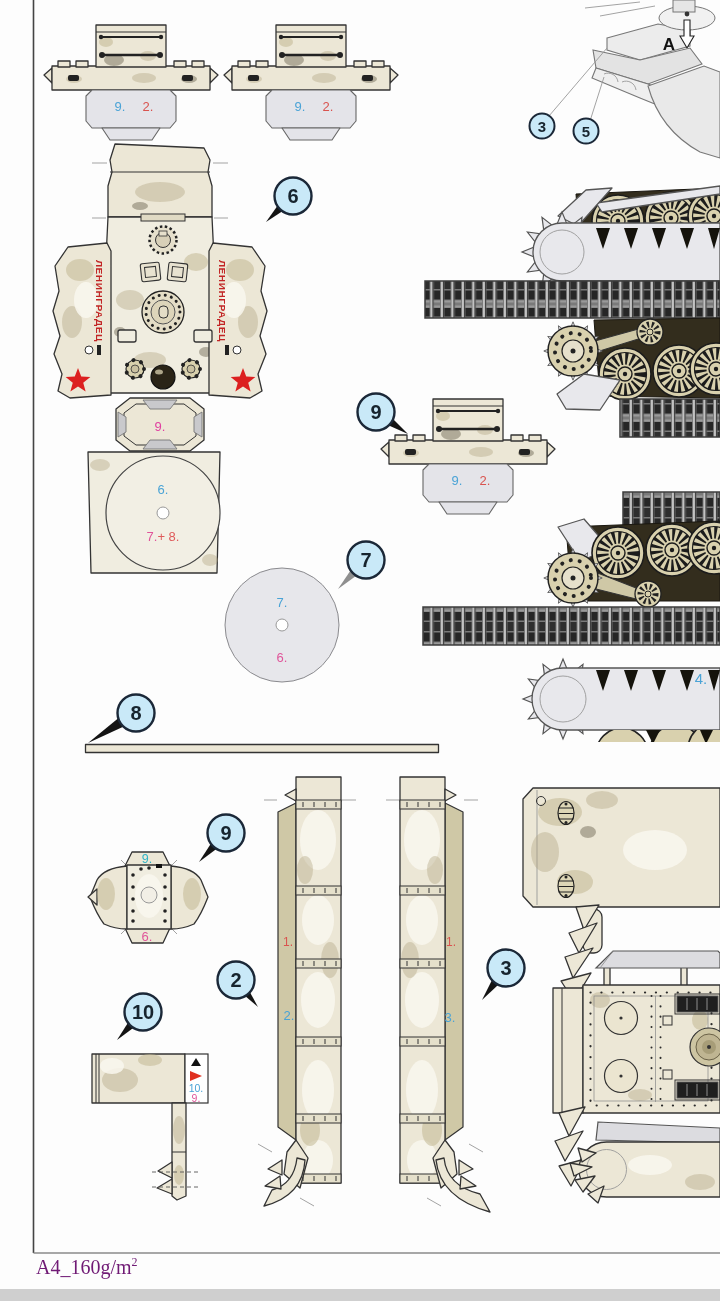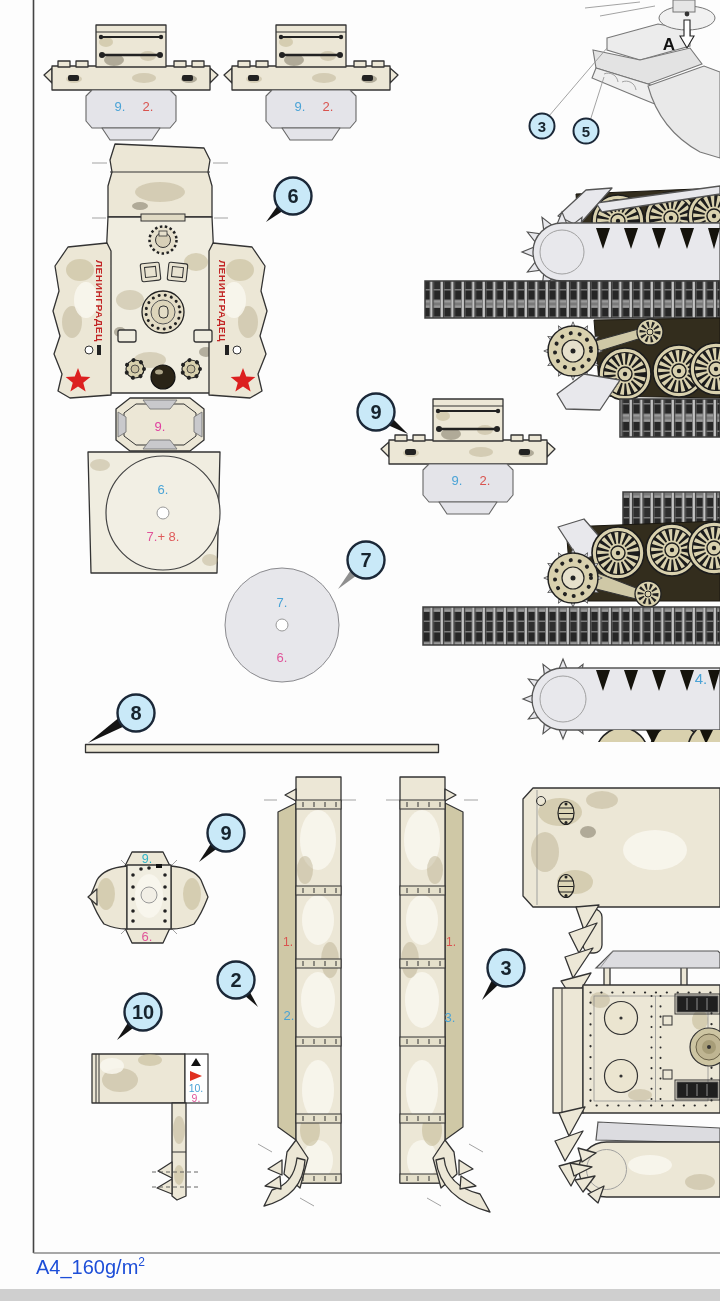--- a/index.html
+++ b/index.html
@@ -29,21 +29,21 @@
   .lb15{font-size:15px;fill:#4aa3d6;text-anchor:middle}
   .lb10{font-size:10.5px;fill:#4aa3d6;text-anchor:middle}
   .lr{font-size:13px;fill:#d9534f;text-anchor:middle}
   .lr12{font-size:12px;fill:#d9534f;text-anchor:middle}
   .lp{font-size:13px;fill:#e0559a;text-anchor:middle}
   .lp10{font-size:10.5px;fill:#e0559a;text-anchor:middle}
   .lc{font-size:12.5px;fill:#2fb3c6;text-anchor:middle}
   .lm{font-size:13px;fill:#e03fa0;text-anchor:middle}
   .banner{font-size:9.5px;font-weight:bold;fill:#c22525;letter-spacing:.5px}
   .letterA{font-size:17px;font-weight:bold;fill:#111;text-anchor:middle}
-  .ftr{position:absolute;left:36px;top:1255px;font-size:20px;font-family:Liberation Sans, sans-serif;color:#1d4ed8}
+  .ftr{position:absolute;left:36px;top:1255px;font-size:20px;font-family:Liberation Serif, serif;color:#701a75}
   .ftr sup{font-size:12px}
 </style>
 </head>
 <body>
 
 <div id="sheet">
 <svg width="720" height="1301" viewBox="0 0 720 1301" xmlns="http://www.w3.org/2000/svg">
   <defs>
     <pattern id="tread" width="10.5" height="38" patternUnits="userSpaceOnUse">
       <rect width="10.5" height="38" fill="#7a7a7a"></rect>

